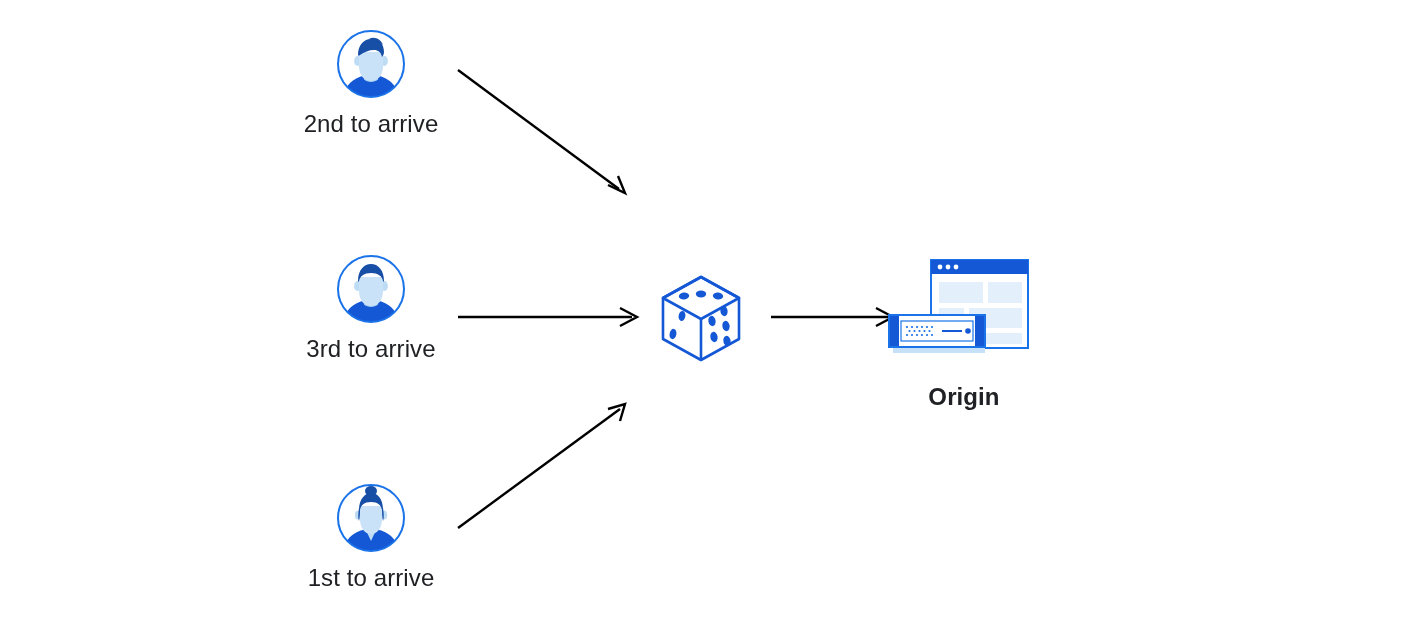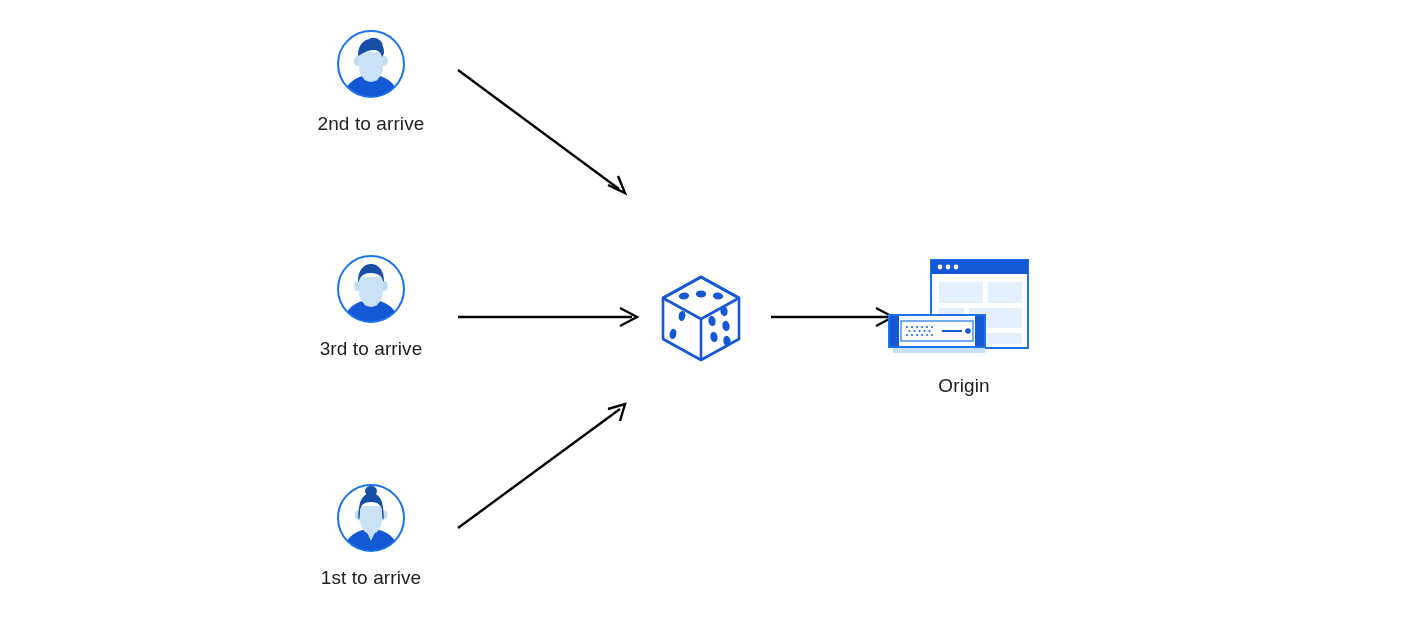--- a/index.html
+++ b/index.html
@@ -23,32 +23,33 @@
     width: 1405px;
     height: 633px;
   }
   .node {
     position: absolute;
     display: flex;
     flex-direction: column;
     align-items: center;
   }
   .node-label {
-    font-size: 19px;
+    font-size: 24px;
     line-height: 24px;
     color: #202124;
     white-space: nowrap;
     text-align: center;
     letter-spacing: 0.1px;
   }
   .avatar-node .node-label {
     margin-top: 12px;
   }
   .origin-node .node-label {
-    margin-top: 4px;
+    margin-top: 15px;
+    font-weight: bold;
   }
   .icon-wrap {
     display: block;
     line-height: 0;
   }
   #arrow-layer {
     position: absolute;
     left: 0;
     top: 0;
     width: 1405px;

